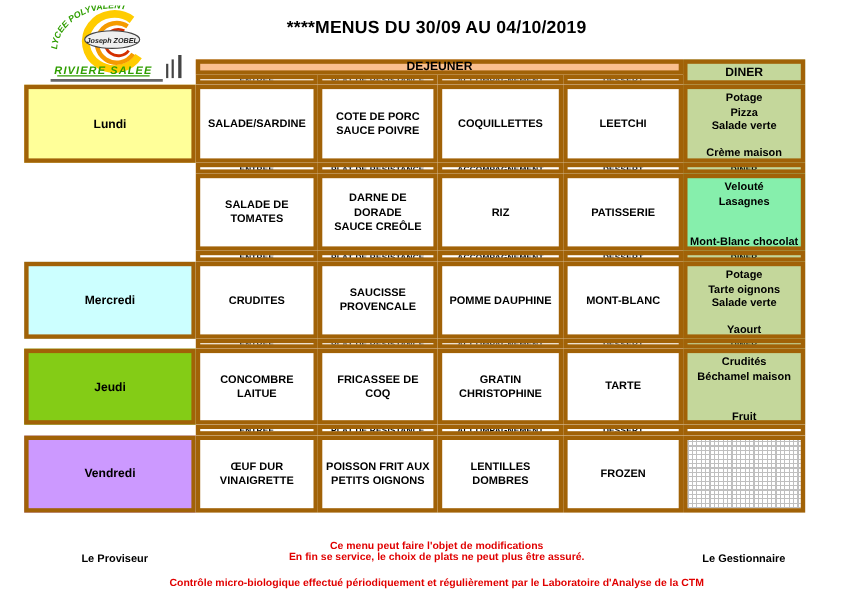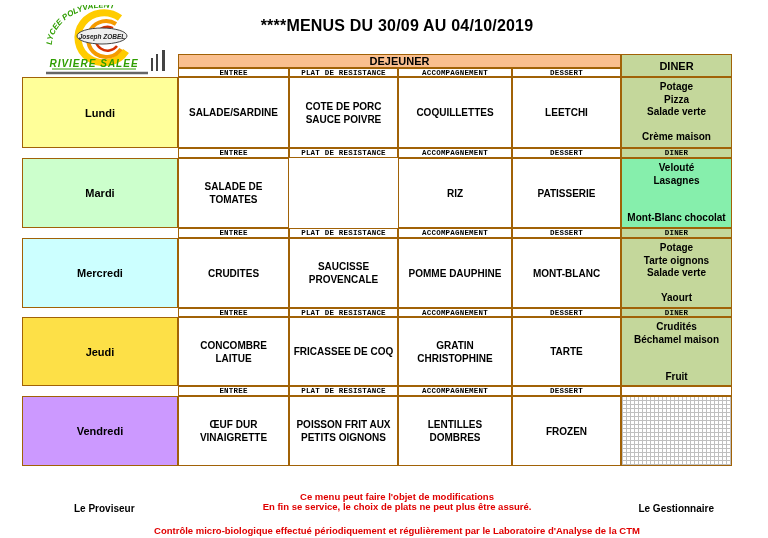--- a/index.html
+++ b/index.html
@@ -10,28 +10,28 @@
   .page-title{
     position:absolute;top:17px;left:26px;width:742px;text-align:center;
     font-size:16px;font-weight:bold;letter-spacing:0.2px;
   }
   .menu-grid{
     position:absolute;left:22px;top:54px;
     display:grid;
     grid-template-columns:156px 111px 109px 114px 109px 111px;
     grid-template-rows:14px 9px 71px 10px 70px 10px 70px 9px 69px 10px 70px;
   }
-  .c{box-sizing:border-box;border:1px solid #a16207;background:#fff;}
+  .c{box-sizing:border-box;border:4px solid #a16207;background:#fff;}
   .head{
     display:flex;align-items:center;justify-content:center;
     font-weight:bold;font-size:11px;
   }
   .sub{
     display:flex;align-items:center;justify-content:center;
-    font-weight:bold;font-size:7.5px;letter-spacing:0.2px;overflow:hidden;font-family:Liberation Mono, monospace;
+    font-weight:bold;font-size:7.5px;letter-spacing:0.2px;overflow:hidden;
   }
   .day{
     display:flex;align-items:center;justify-content:center;
     font-weight:bold;font-size:11px;
   }
   .lunch{
     display:flex;align-items:center;justify-content:center;
     font-weight:bold;font-size:10px;line-height:13px;
     text-align:center;white-space:pre-line;padding:2px;
   }
@@ -108,22 +108,23 @@
 Salade verte
 
 Crème maison</div>
 
   <div class="c sub" style="grid-area:4/2/5/3">ENTREE</div>
   <div class="c sub" style="grid-area:4/3/5/4">PLAT DE RESISTANCE</div>
   <div class="c sub" style="grid-area:4/4/5/5">ACCOMPAGNEMENT</div>
   <div class="c sub" style="grid-area:4/5/5/6">DESSERT</div>
   <div class="c sub" style="grid-area: 4 / 6 / 5 / 7; background-color: rgb(196, 215, 155);">DINER</div>
 
-  <div class="c day" style="grid-area: 5 / 1 / 6 / 2; background-color: rgb(204, 255, 204);">Mardi</div>
   <div class="c lunch" style="grid-area:5/2/6/3">SALADE DE TOMATES</div>
+  <div class="c lunch" style="grid-area:5/3/6/4">DARNE DE DORADE
+SAUCE CREÔLE</div>
   <div class="c lunch" style="grid-area:5/4/6/5">RIZ</div>
   <div class="c lunch" style="grid-area:5/5/6/6">PATISSERIE</div>
   <div class="c diner" style="grid-area: 5 / 6 / 6 / 7; background-color: #86efac;">Velouté
 Lasagnes
 
 
 Mont-Blanc chocolat</div>
 
   <div class="c sub" style="grid-area:6/2/7/3">ENTREE</div>
   <div class="c sub" style="grid-area:6/3/7/4">PLAT DE RESISTANCE</div>
@@ -142,21 +143,21 @@
 Salade verte
 
 Yaourt</div>
 
   <div class="c sub" style="grid-area:8/2/9/3">ENTREE</div>
   <div class="c sub" style="grid-area:8/3/9/4">PLAT DE RESISTANCE</div>
   <div class="c sub" style="grid-area:8/4/9/5">ACCOMPAGNEMENT</div>
   <div class="c sub" style="grid-area:8/5/9/6">DESSERT</div>
   <div class="c sub" style="grid-area: 8 / 6 / 9 / 7; background-color: rgb(196, 215, 155);">DINER</div>
 
-  <div class="c day" style="grid-area: 9 / 1 / 10 / 2; background-color: #fde047;">Jeudi</div>
+  <div class="c day" style="grid-area: 9 / 1 / 10 / 2; background-color: #84cc16;">Jeudi</div>
   <div class="c lunch" style="grid-area:9/2/10/3">CONCOMBRE
 LAITUE</div>
   <div class="c lunch" style="grid-area:9/3/10/4">FRICASSEE DE COQ</div>
   <div class="c lunch" style="grid-area:9/4/10/5">GRATIN
 CHRISTOPHINE</div>
   <div class="c diner" style="grid-area: 9 / 6 / 10 / 7; background-color: rgb(196, 215, 155);">Crudités
 Béchamel maison
 
 
 Fruit</div>

